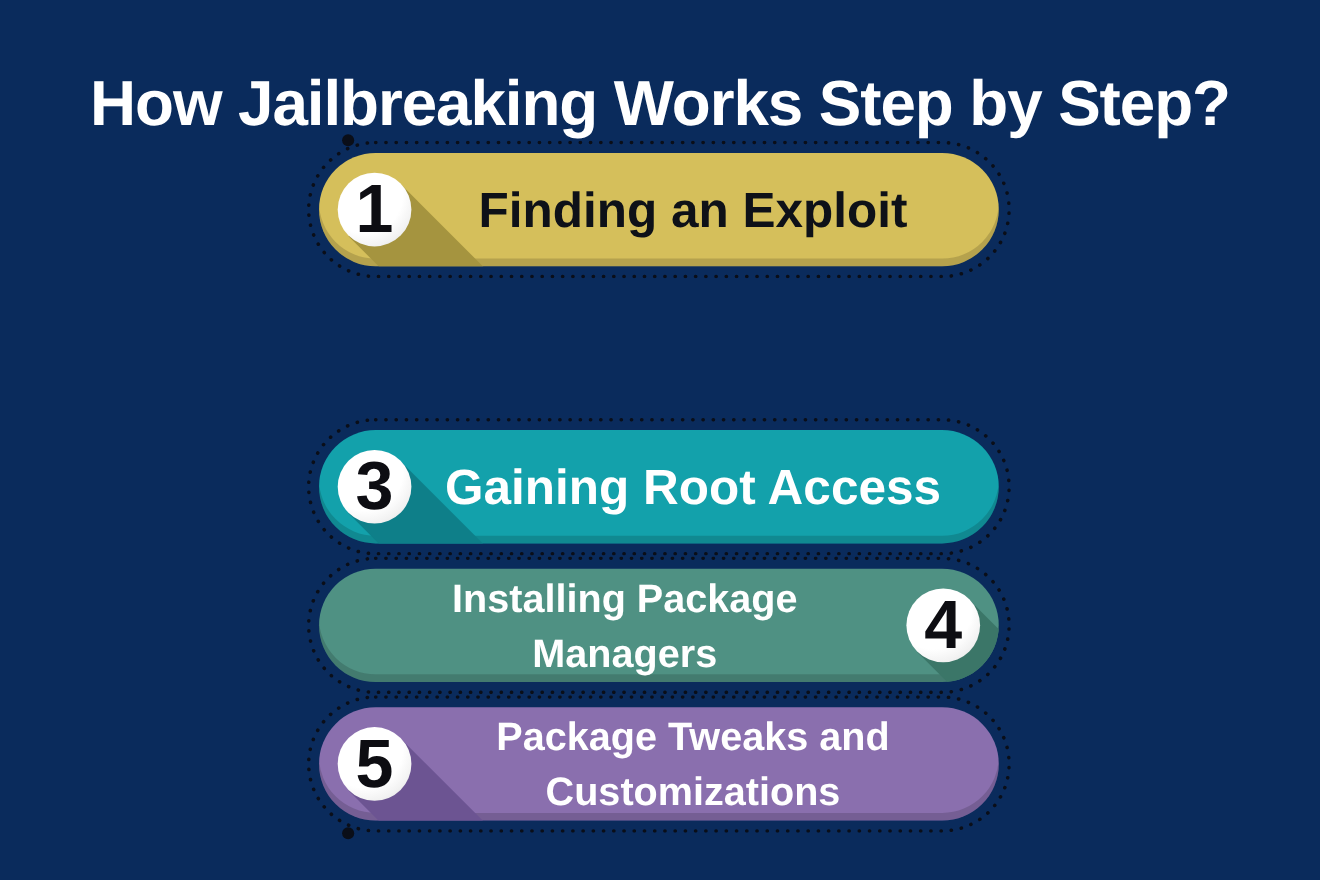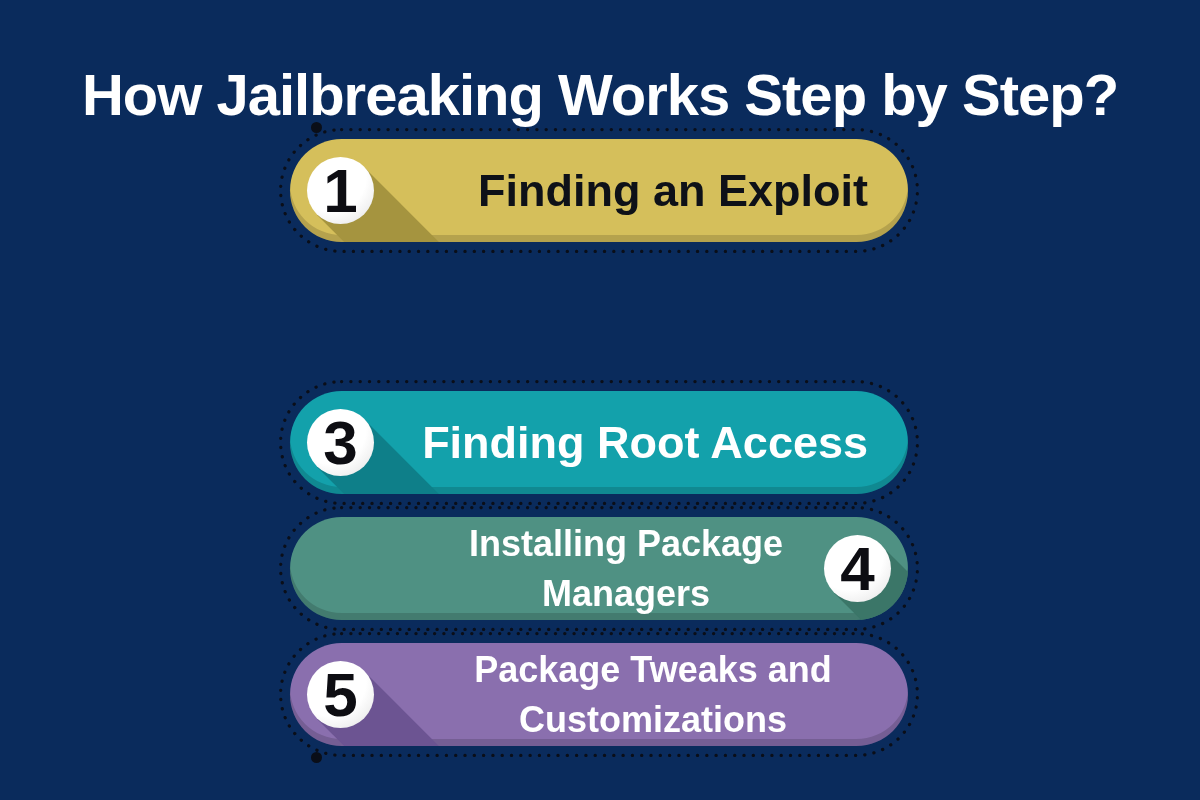--- a/index.html
+++ b/index.html
@@ -51,21 +51,21 @@
     position:absolute;top:18px;width:67px;height:67px;border-radius:50%;
     background:radial-gradient(circle at 36% 30%, var(--badge-bg,#ffffff) 55%, #f2f2f2 74%, #d7d7d7 100%);
     display:flex;align-items:center;justify-content:center;
     font-size:62px;font-weight:800;color:var(--badge-num,#0d0d12);
     line-height:1;
   }
   .step-left  .num{left:17px;}
   .step-right .num{right:17px;}
   .label{
     position:absolute;inset:0;
-    display:flex;align-items:center;justify-content:flex-end;
+    display:flex;align-items:center;justify-content:center;
     font-weight:800;
     color:var(--txt,#ffffff);
     font-size:45px;
     text-align:center;
     line-height:1.15;
   }
   .step-left  .label{padding-left:102px;padding-right:40px;}
   .step-right .label{padding-left:40px;padding-right:102px;}
   .step.two-line .label{font-size:36px;line-height:1.38;}
   .step-4 .label span{max-width:360px;}
@@ -104,21 +104,21 @@
   </section>
 
 
   <section class="step step-left step-3" style="top: 391px; --pill: #13a1ab; --band: #0e7f89; --txt: #ffffff;">
     <svg class="outline" viewBox="0 0 640 125" aria-hidden="true">
       <rect x="1.6" y="1.6" width="636.8" height="121.8" rx="60.9"></rect>
     </svg>
     <div class="pill-body">
       <div class="band"></div>
       <div class="label">
-          <span>Finding Root Access</span>
+          <span>Gaining Root Access</span>
         </div>
       <div class="num">
           <span>3</span>
         </div>
     </div>
   </section>
 
   <section class="step step-right two-line step-4" style="top: 517px; --pill: #4f9183; --band: #3b7668; --txt: #ffffff;">
     <svg class="outline" viewBox="0 0 640 125" aria-hidden="true">
       <rect x="1.6" y="1.6" width="636.8" height="121.8" rx="60.9"></rect>

